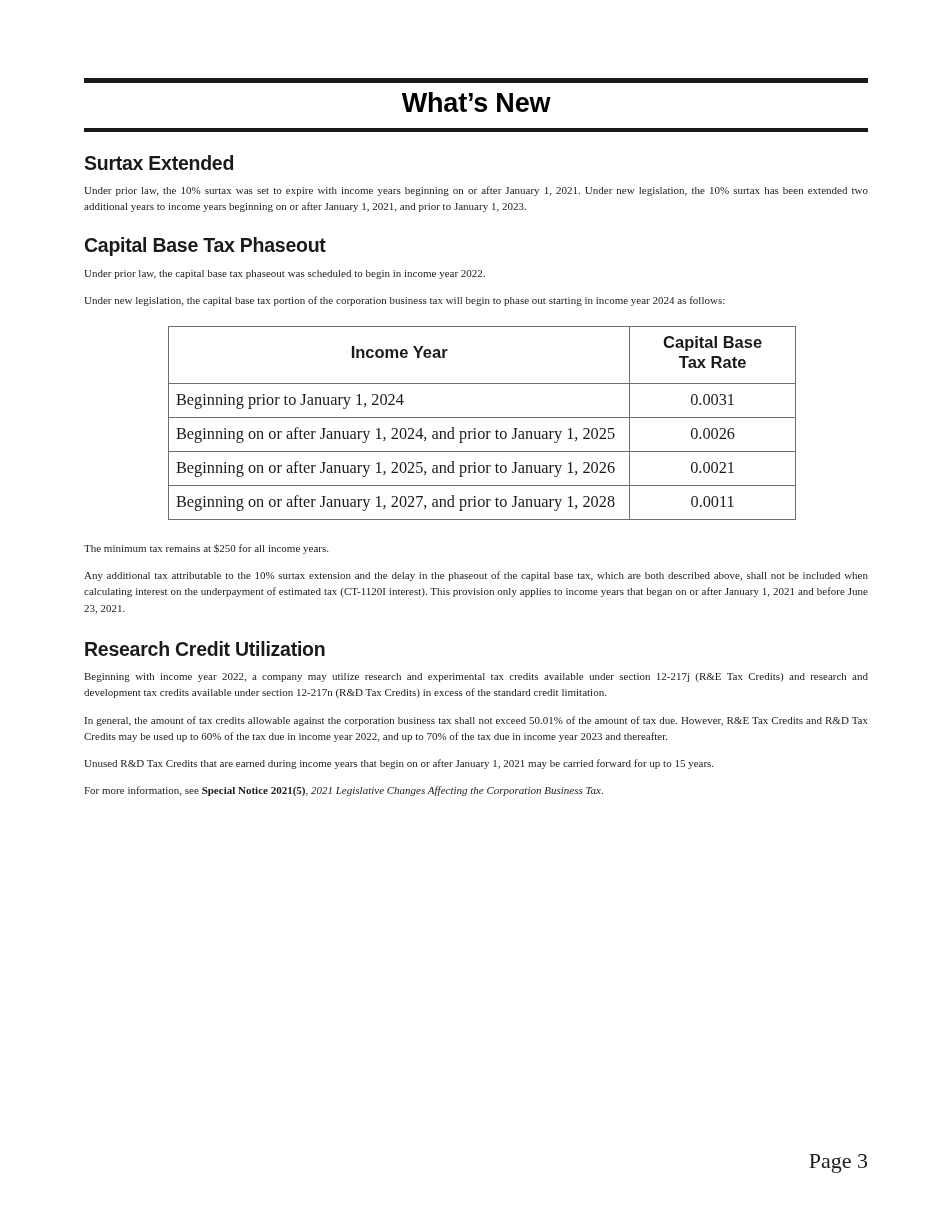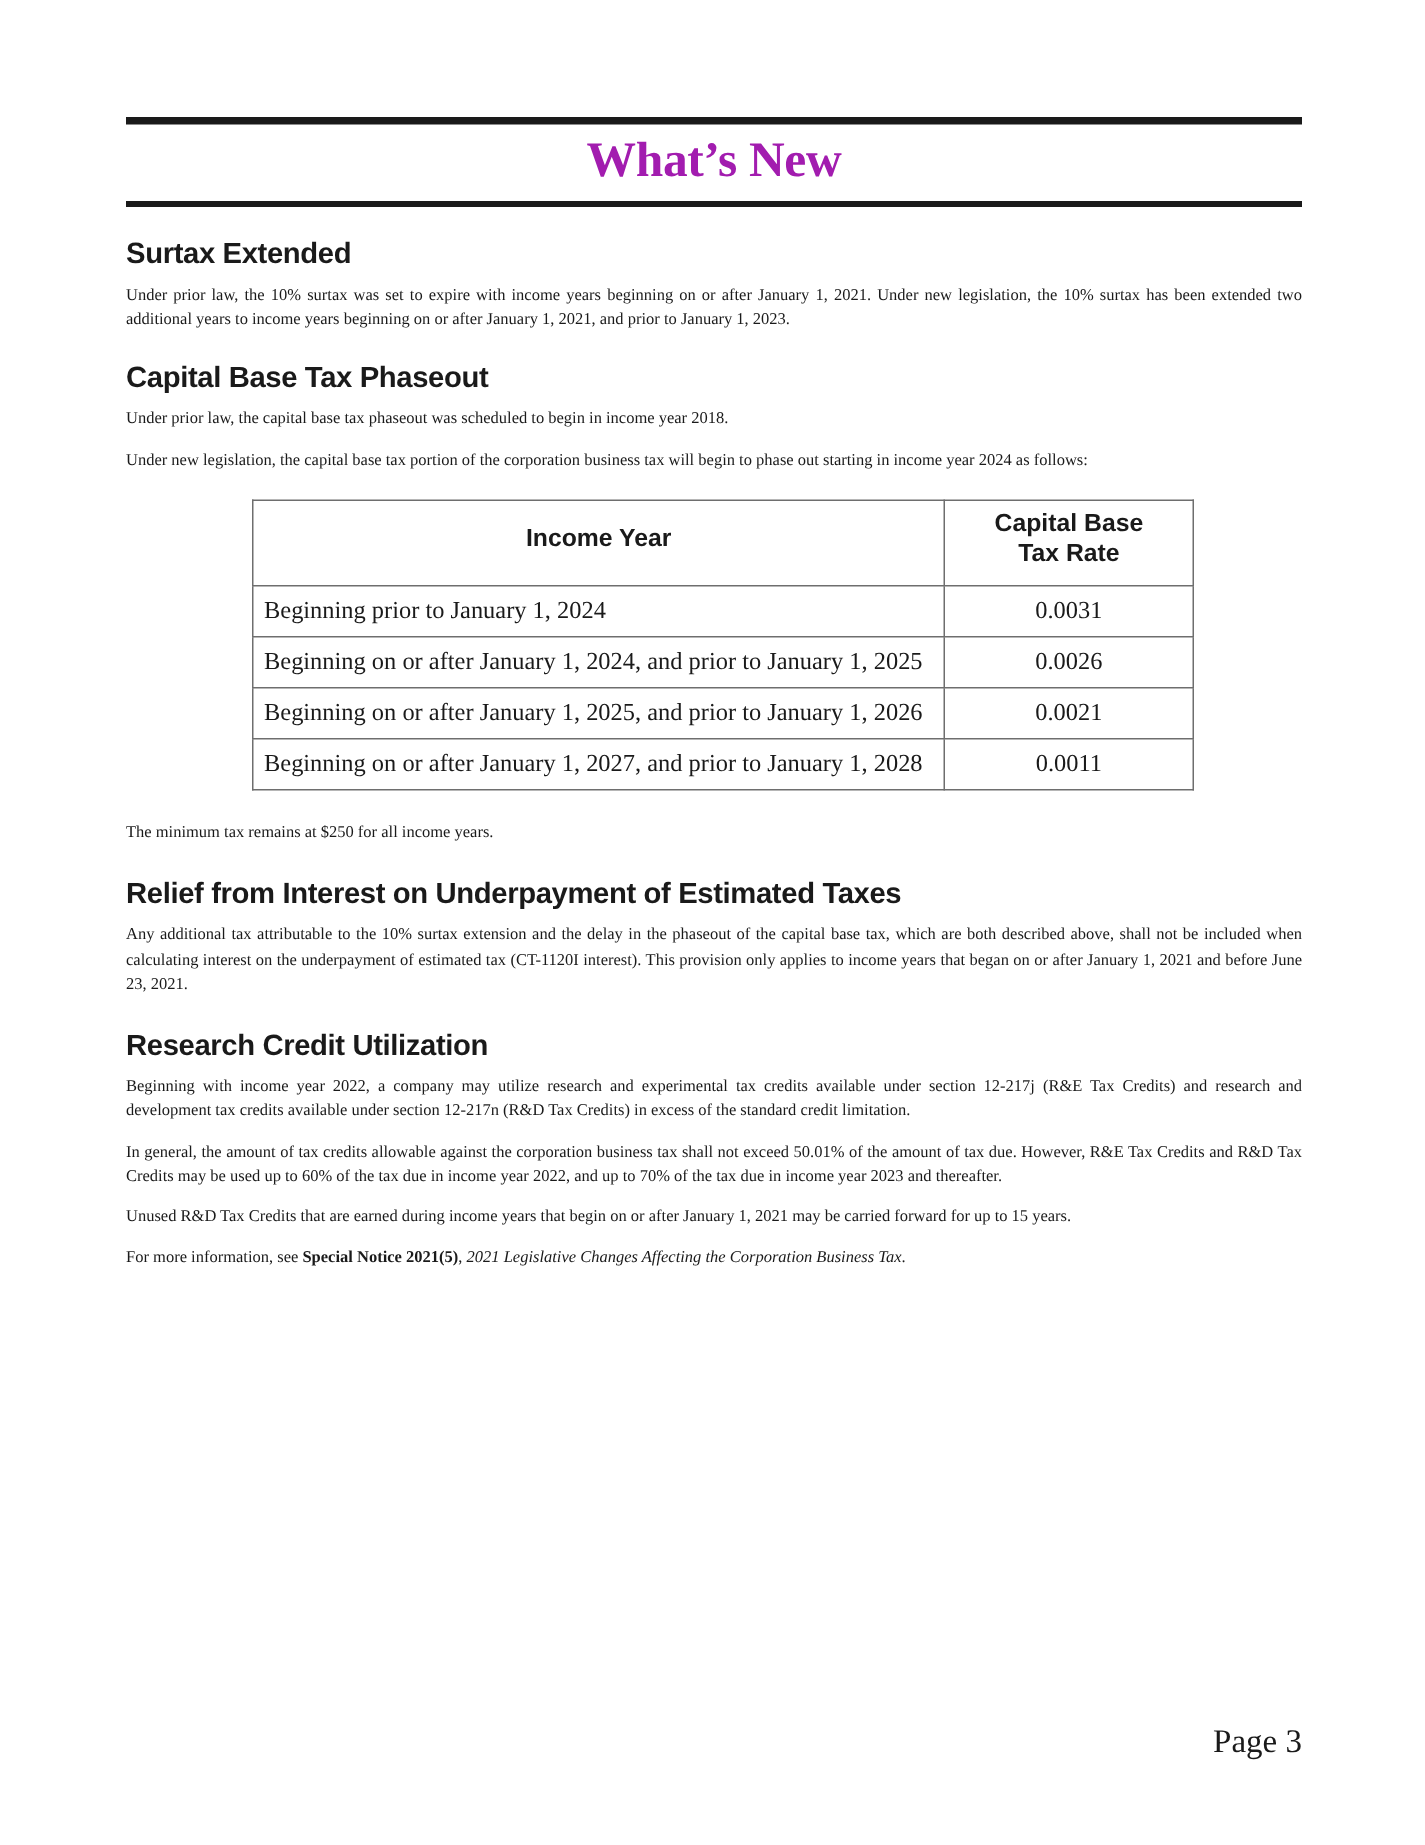--- a/index.html
+++ b/index.html
@@ -42,26 +42,26 @@
     background: #1a1a1a;
     width: 100%;
   }
   .rule-bottom {
     height: 4px;
     background: #1a1a1a;
     width: 100%;
     margin-top: 2px;
   }
   .banner-title {
-    font-family: Liberation Serif, serif;
+    font-family: Liberation Sans, sans-serif;
     font-weight: bold;
-    font-size: 33px;
+    font-size: 27px;
     letter-spacing: -0.2px;
     text-align: center;
-    color: #a21caf;
+    color: #000000;
     padding: 6px 0 7px 0;
     line-height: 1.1;
   }
 
   
   h2.section-heading {
     font-family: "Liberation Sans", "DejaVu Sans", sans-serif;
     font-weight: bold;
     font-size: 19.5px;
     color: #1a1a1a;
@@ -162,21 +162,21 @@
     <div class="banner">
       <div class="rule-top"></div>
       <div class="banner-title">What’s New</div>
       <div class="rule-bottom"></div>
     </div>
 
     <h2 class="section-heading">Surtax Extended</h2>
     <p class="body-text">Under prior law, the 10% surtax was set to expire with income years beginning on or after January 1, 2021. Under new legislation, the 10% surtax has been extended two additional years to income years beginning on or after January 1, 2021, and prior to January 1, 2023.</p>
 
     <h2 class="section-heading">Capital Base Tax Phaseout</h2>
-    <p class="body-text nojust">Under prior law, the capital base tax phaseout was scheduled to begin in income year 2018.</p>
+    <p class="body-text nojust">Under prior law, the capital base tax phaseout was scheduled to begin in income year 2022.</p>
     <p class="body-text">Under new legislation, the capital base tax portion of the corporation business tax will begin to phase out starting in income year 2024 as follows:</p>
 
     <div class="table-wrap">
       <table class="rate-table">
         <colgroup>
           <col class="col-year">
           <col class="col-rate">
         </colgroup>
         <thead>
           <tr>
@@ -203,21 +203,20 @@
           <tr>
             <td class="year-cell">Beginning on or after January 1, 2027, and prior to January 1, 2028</td>
             <td class="rate-cell">0.0011</td>
           </tr>
         </tbody>
       </table>
     </div>
 
     <p class="body-text nojust">The minimum tax remains at $250 for all income years.</p>
 
-    <h2 class="section-heading tight-top">Relief from Interest on Underpayment of Estimated Taxes</h2>
     <p class="body-text">Any additional tax attributable to the 10% surtax extension and the delay in the phaseout of the capital base tax, which are both described above, shall not be included when calculating interest on the underpayment of estimated tax (CT-1120I interest). This provision only applies to income years that began on or after January 1, 2021 and before June 23, 2021.</p>
 
     <h2 class="section-heading tight-top">Research Credit Utilization</h2>
     <p class="body-text">Beginning with income year 2022, a company may utilize research and experimental tax credits available under section 12-217j (R&amp;E Tax Credits) and research and development tax credits available under section 12-217n (R&amp;D Tax Credits) in excess of the standard credit limitation.</p>
     <p class="body-text">In general, the amount of tax credits allowable against the corporation business tax shall not exceed 50.01% of the amount of tax due. However, R&amp;E Tax Credits and R&amp;D Tax Credits may be used up to 60% of the tax due in income year 2022, and up to 70% of the tax due in income year 2023 and thereafter.</p>
 
     <p class="body-text nojust">Unused R&amp;D Tax Credits that are earned during income years that begin on or after January 1, 2021 may be carried forward for up to 15 years.</p>
     <p class="body-text last">
       <span>For more information, see </span><b class="strong">Special Notice 2021(5)</b><span>, </span><i class="em">2021 Legislative Changes Affecting the Corporation Business Tax</i><span>.</span>
     </p>

